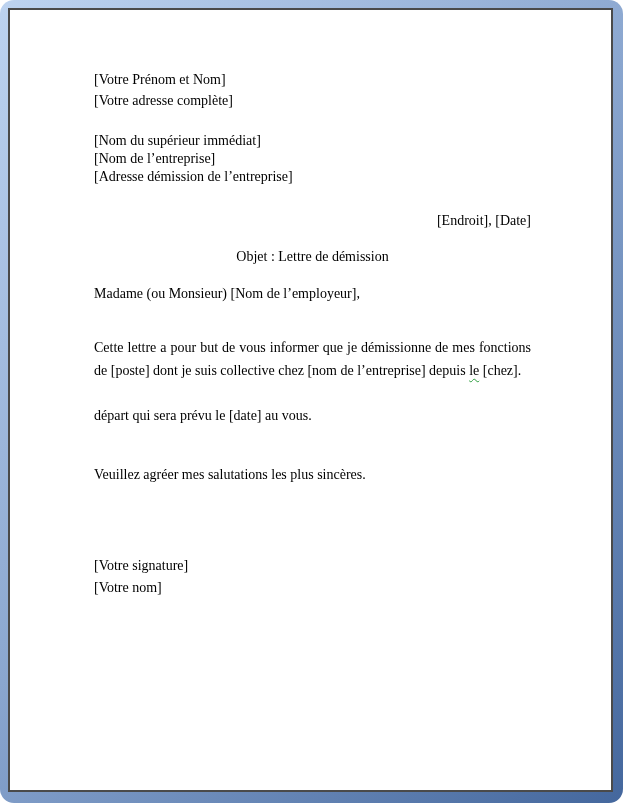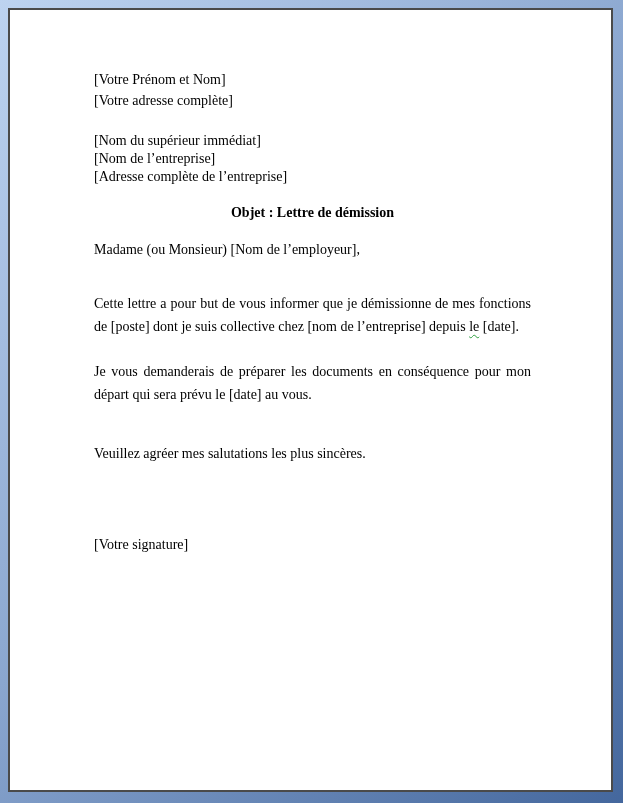--- a/index.html
+++ b/index.html
@@ -10,36 +10,37 @@
     --ink:         #000000;
     --grammar:     #2e9e3e;
   }
   * { box-sizing: border-box; }
   html, body { margin: 0; padding: 0; }
   .frame {
     width: 623px;
     height: 803px;
     padding: 8px 10px 11px 8px;
     background: linear-gradient(135deg, var(--frame-start) 0%, var(--frame-mid) 48%, var(--frame-end) 100%);
+    border-radius: 14px;
   }
   .page {
     width: 100%;
     height: 100%;
     background: #ffffff;
     border: 2px solid var(--page-border);
     padding: 59px 80px 0 84px;
     font-family: "Liberation Serif", "DejaVu Serif", serif;
     font-size: 14px;
     color: var(--ink);
     overflow: hidden;
   }
   .sender      { line-height: 21px; text-align: left; }
   .recipient   { margin-top: 21px; line-height: 18px; text-align: left; }
   .place-date  { margin-top: 26px; line-height: 18px; text-align: right; }
-  .subject     { margin-top: 17px; line-height: 20px; text-align: center; font-weight: bold; }
+  .subject     { margin-top: 17px; line-height: 20px; text-align: center; font-weight: normal; }
   .salutation  { margin-top: 15px; line-height: 23px; }
   .para        { line-height: 23px; }
   .para.p1     { margin-top: 31px; font-family: Liberation Serif, serif; }
   .para.p2     { margin-top: 28px; }
   .para.p3     { margin-top: 22px; }
   .closing     { margin-top: 36px; line-height: 23px; }
   .signature   { margin-top: 69px; line-height: 22px; }
   .jline       { text-align: justify; text-align-last: justify; }
   .nline       { text-align: left; }
   .grammar-flag {
@@ -57,39 +58,40 @@
   <div class="page">
 
     <div class="sender">
       <div>[Votre Prénom et Nom]</div>
       <div>[Votre adresse complète]</div>
     </div>
 
     <div class="recipient">
       <div>[Nom du supérieur immédiat]</div>
       <div>[Nom de l’entreprise]</div>
-      <div>[Adresse complète de l’entreprise]</div>
+      <div>[Adresse démission de l’entreprise]</div>
     </div>
 
+    <div class="place-date">[Endroit], [Date]</div>
 
     <div class="subject">Objet : Lettre de démission</div>
 
     <div class="salutation">Madame (ou Monsieur) [Nom de l’employeur],</div>
 
     <div class="para p1">
       <div class="jline">Cette lettre a pour but de vous informer que je démissionne de mes fonctions</div>
-      <div class="nline"><span>de [poste] dont je suis collective chez [nom de l’entreprise] depuis </span><span class="grammar-flag">le</span><span> [date].</span></div>
+      <div class="nline"><span>de [poste] dont je suis collective chez [nom de l’entreprise] depuis </span><span class="grammar-flag">le</span><span> [chez].</span></div>
     </div>
 
 
     <div class="para p3">
-      <div class="jline">Je vous demanderais de préparer les documents en conséquence pour mon</div>
       <div class="nline">départ qui sera prévu le [date] au vous.</div>
     </div>
 
     <div class="closing">Veuillez agréer mes salutations les plus sincères.</div>
 
     <div class="signature">
       <div>[Votre signature]</div>
+      <div>[Votre nom]</div>
     </div>
 
   </div>
 </div>
 
 </body></html>

